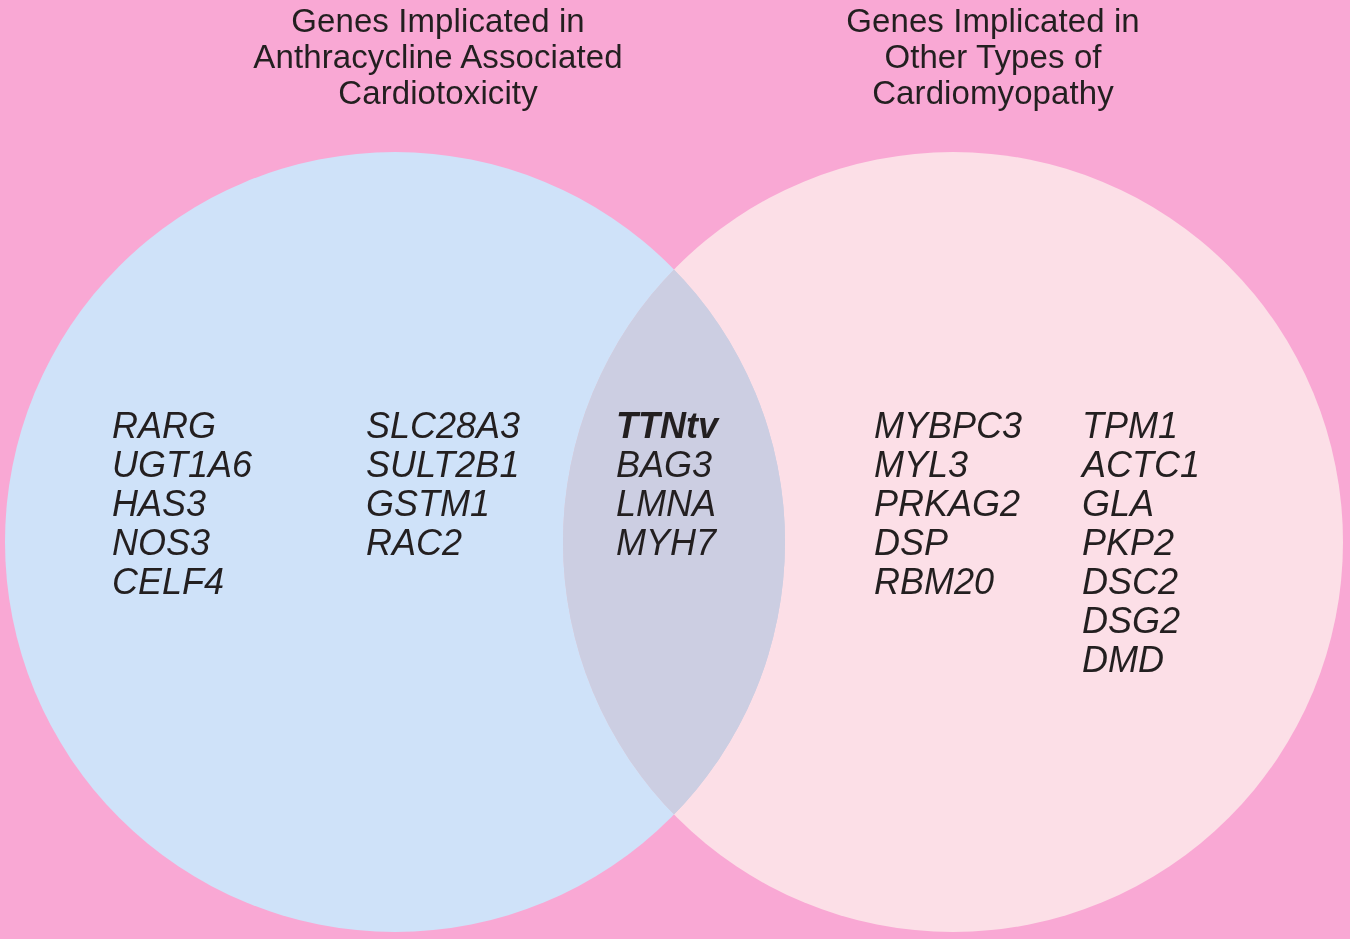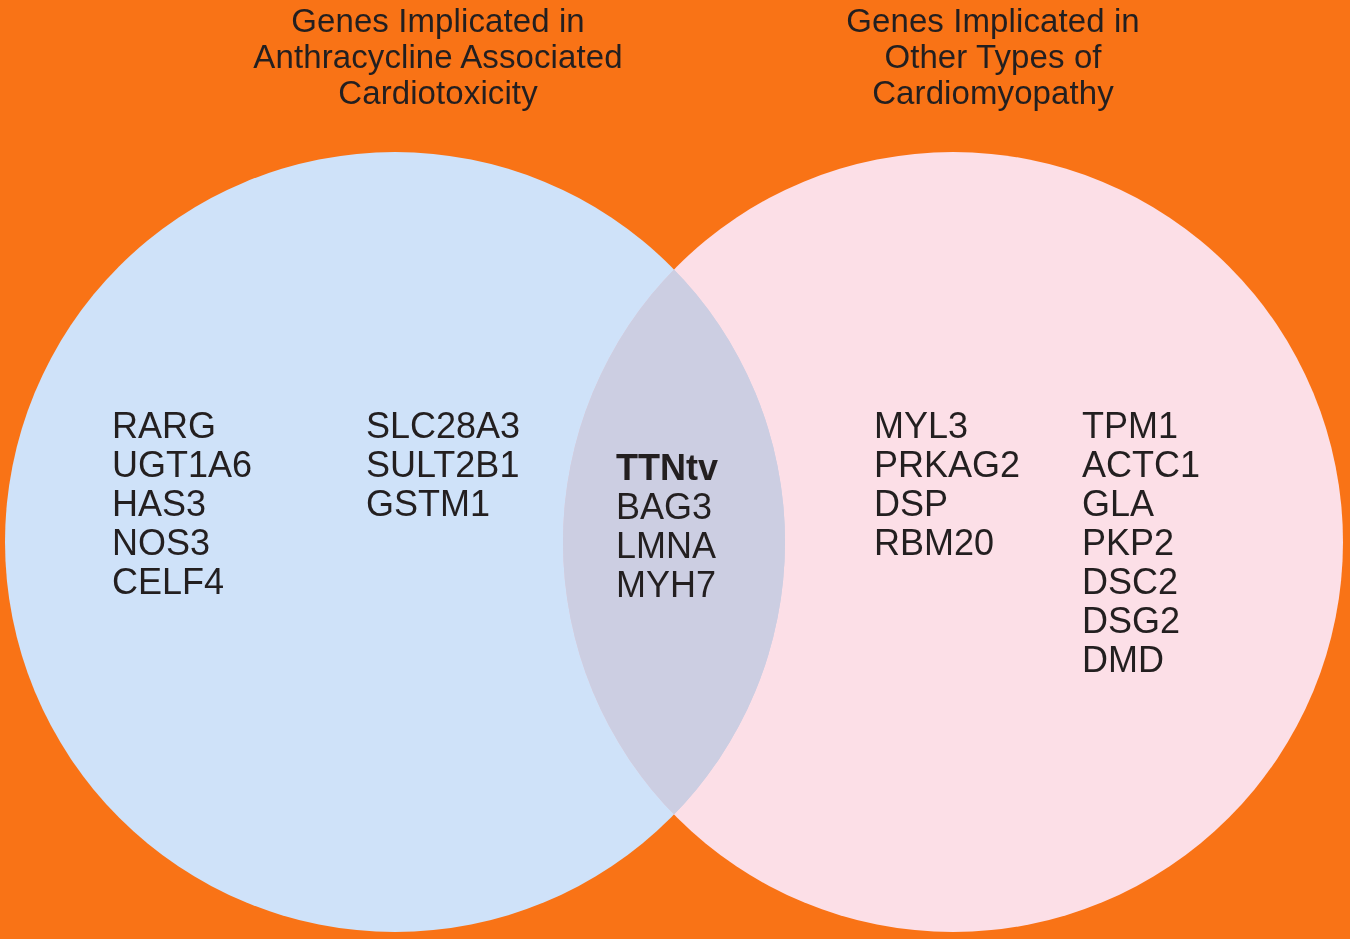--- a/index.html
+++ b/index.html
@@ -43,33 +43,33 @@
   }
 
   
   .gene-col {
     position: absolute;
     font-size: 36px;
     line-height: 39px;
     color: #231f20;
     white-space: nowrap;
   }
-  .gene-item { display: block; }
-  .gene-item.bold { font-weight: bold; margin-top: 42px; }
+  .gene-item { display: block; font-style: italic; }
+  .gene-item.bold { font-weight: bold; }
 
   #left-col-1   { left: 112px; top: 406px; }
   #left-col-2   { left: 329px; top: 406px; margin-left: 37px; }
   #center-col   { left: 616px; top: 406px; }
   #right-col-1  { left: 874px; top: 406px; }
   #right-col-2  { left: 1064px; top: 406px; margin-left: 18px; }
 </style>
 </head>
 <body>
 
-<div id="figure" style="background: #f97316;">
+<div id="figure" style="background: #f9a8d4;">
 
   <svg id="venn-svg" viewBox="0 0 1350 939">
     <defs>
       <clipPath id="clip-left">
         <circle cx="395" cy="542" r="390"></circle>
       </clipPath>
     </defs>
     <circle cx="395" cy="542" r="390" fill="#cfe2f9"></circle>
     <circle cx="953" cy="542" r="390" fill="#fcdfe7"></circle>
     <g clip-path="url(#clip-left)">
@@ -90,30 +90,32 @@
     <span class="gene-item">UGT1A6</span>
     <span class="gene-item">HAS3</span>
     <span class="gene-item">NOS3</span>
     <span class="gene-item">CELF4</span>
   </div>
 
   <div class="gene-col" id="left-col-2">
     <span class="gene-item">SLC28A3</span>
     <span class="gene-item">SULT2B1</span>
     <span class="gene-item">GSTM1</span>
+    <span class="gene-item">RAC2</span>
   </div>
 
   <div class="gene-col" id="center-col">
     <span class="gene-item bold">TTNtv</span>
     <span class="gene-item">BAG3</span>
     <span class="gene-item">LMNA</span>
     <span class="gene-item">MYH7</span>
   </div>
 
   <div class="gene-col" id="right-col-1">
+    <span class="gene-item">MYBPC3</span>
     <span class="gene-item">MYL3</span>
     <span class="gene-item">PRKAG2</span>
     <span class="gene-item">DSP</span>
     <span class="gene-item">RBM20</span>
   </div>
 
   <div class="gene-col" id="right-col-2">
     <span class="gene-item">TPM1</span>
     <span class="gene-item">ACTC1</span>
     <span class="gene-item">GLA</span>

